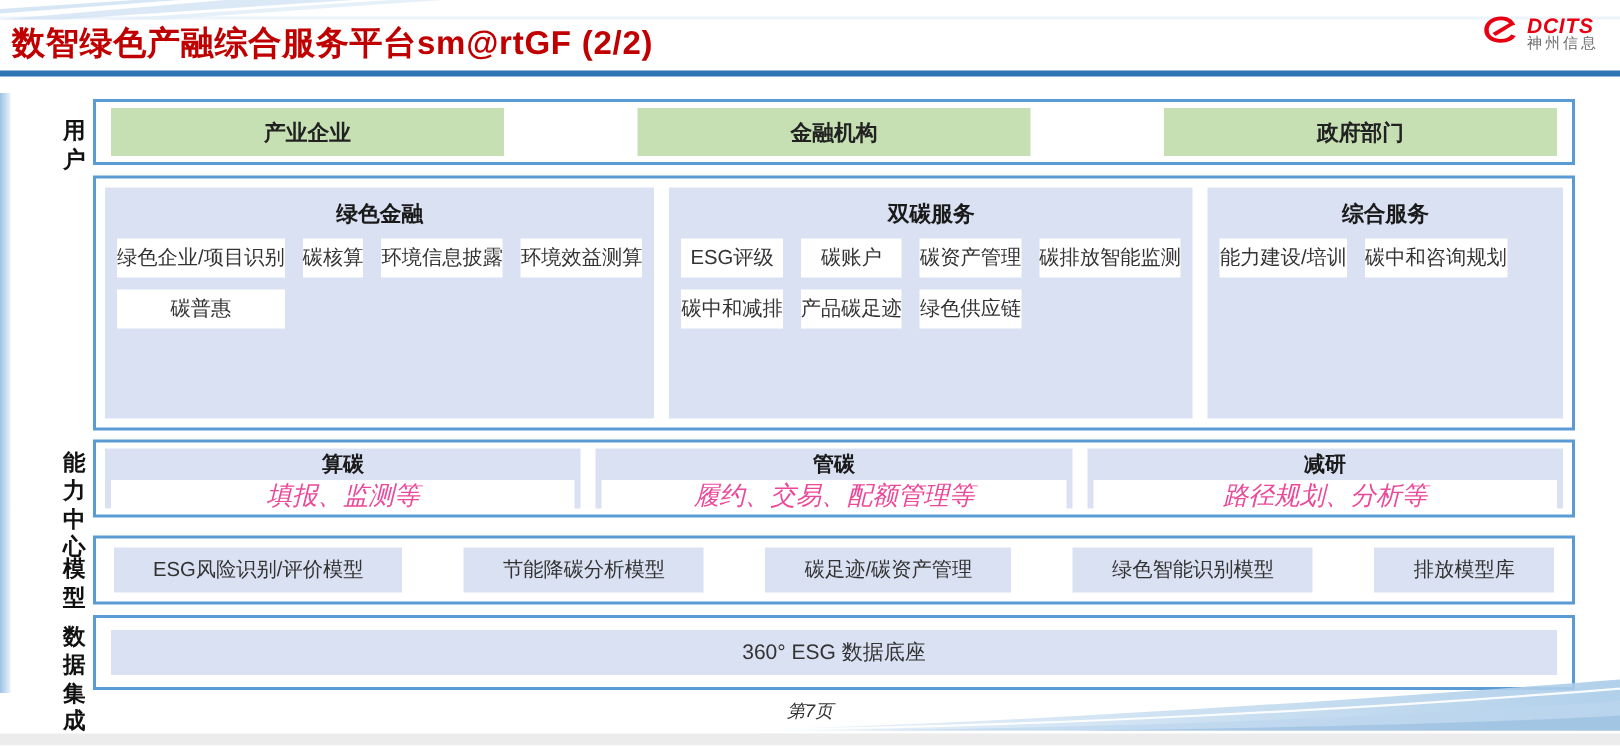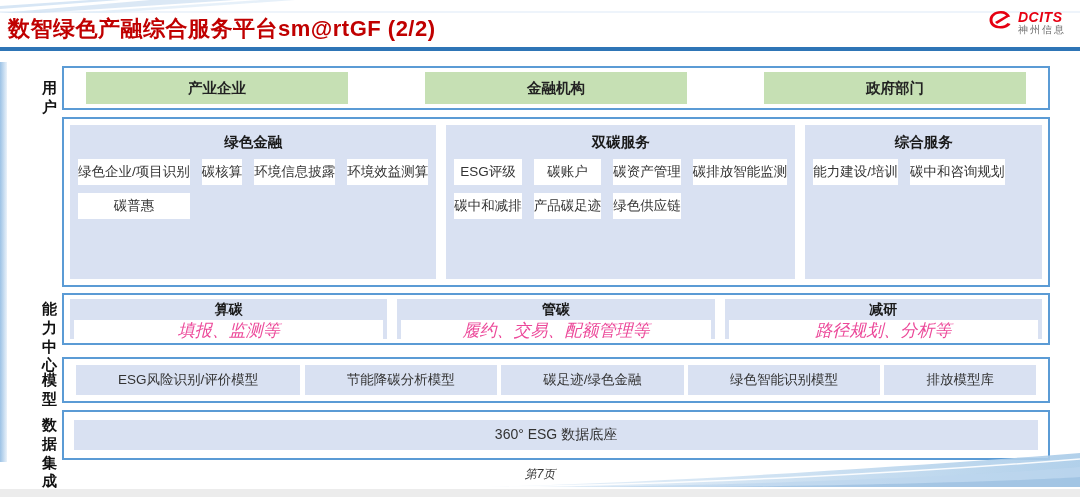--- a/index.html
+++ b/index.html
@@ -34,41 +34,41 @@
   .lbl-users{top:79px;}
   .lbl-scenarios{top:183px;margin-left:48px;}
   .lbl-caps{top:300px;}
   .lbl-models{top:371px;}
   .lbl-data{top:416px;}
   
   .box{position:absolute;left:62px;width:988px;background:#fff;
     border:2px solid var(--border-blue);}
   
   .users-box{top:66px;height:44px;display:flex;align-items:center;
-    justify-content:space-between;padding:0 22px;}
+    justify-content:space-between;padding:0 10px;}
   .green-btn{width:262px;height:32px;background:var(--accent-green);display:flex;
     align-items:center;justify-content:center;font-weight:bold;font-size:14.5px;color:#222;}
   
   .scenarios-box{top:117px;height:170px;display:flex;gap:10px;padding:6px;}
   .panel{flex:1;background:var(--panel-blue);padding:4px 8px 8px;}
   .panel-title{text-align:center;font-weight:bold;font-size:14.5px;padding:4px 0 7px;color:#1a1a1a;}
   .cell-grid{display:grid;grid-template-columns:1fr 1fr 1fr 1fr;gap:8px 12px;align-content:start;}
   .cell{background:#fff;height:26px;display:flex;align-items:center;justify-content:center;
     font-size:13.5px;color:#333;white-space:nowrap;}
   
   .caps-box{top:293px;height:52px;display:flex;gap:10px;padding:4px 6px;}
   .cap-panel{flex:1;background:var(--panel-blue);padding:2px 4px;}
   .cap-title{text-align:center;font-weight:bold;font-size:14px;color:#1a1a1a;line-height:17px;}
   .cap-desc{background:#fff;margin-top:2px;height:21px;display:flex;align-items:center;
     justify-content:center;font-style:italic;font-size:17px;color:#ec4899;}
   
   .models-box{top:357px;height:46px;display:flex;align-items:center;
     justify-content:space-between;padding:0 12px;}
   .model-btn{height:30px;background:var(--panel-blue);display:inline-flex;align-items:center;
-    justify-content:center;font-size:13.5px;color:#333;padding:0 42px;white-space:nowrap;}
+    justify-content:center;font-size:13.5px;color:#333;padding:0 26px;white-space:nowrap;}
   
   .data-box{top:410px;height:50px;padding:8px 10px;}
   .data-bar{background:var(--panel-blue);height:100%;display:flex;align-items:center;
     justify-content:center;font-size:14px;color:#333;}
   
   .footer{position:absolute;top:466px;left:0;width:100%;text-align:center;
     font-size:12px;font-style:italic;color:#333;}
   .bottom-bar{position:absolute;left:0;top:489px;width:1080px;height:8px;background:#ececec;}
   .top-swoosh{position:absolute;left:0;top:0;}
   .bottom-swoosh{position:absolute;right:0;top:451px;}
@@ -156,21 +156,21 @@
     </div>
     <div class="cap-panel">
       <div class="cap-title">减研</div>
       <div class="cap-desc">路径规划、分析等</div>
     </div>
   </div>
 
   <div class="box models-box">
     <div class="model-btn">ESG风险识别/评价模型</div>
     <div class="model-btn">节能降碳分析模型</div>
-    <div class="model-btn">碳足迹/绿色金融</div>
+    <div class="model-btn">碳足迹/碳资产管理</div>
     <div class="model-btn">绿色智能识别模型</div>
     <div class="model-btn">排放模型库</div>
   </div>
 
   <div class="box data-box">
     <div class="data-bar">360° ESG 数据底座</div>
   </div>
 
   <div class="footer">第7页</div>
 

